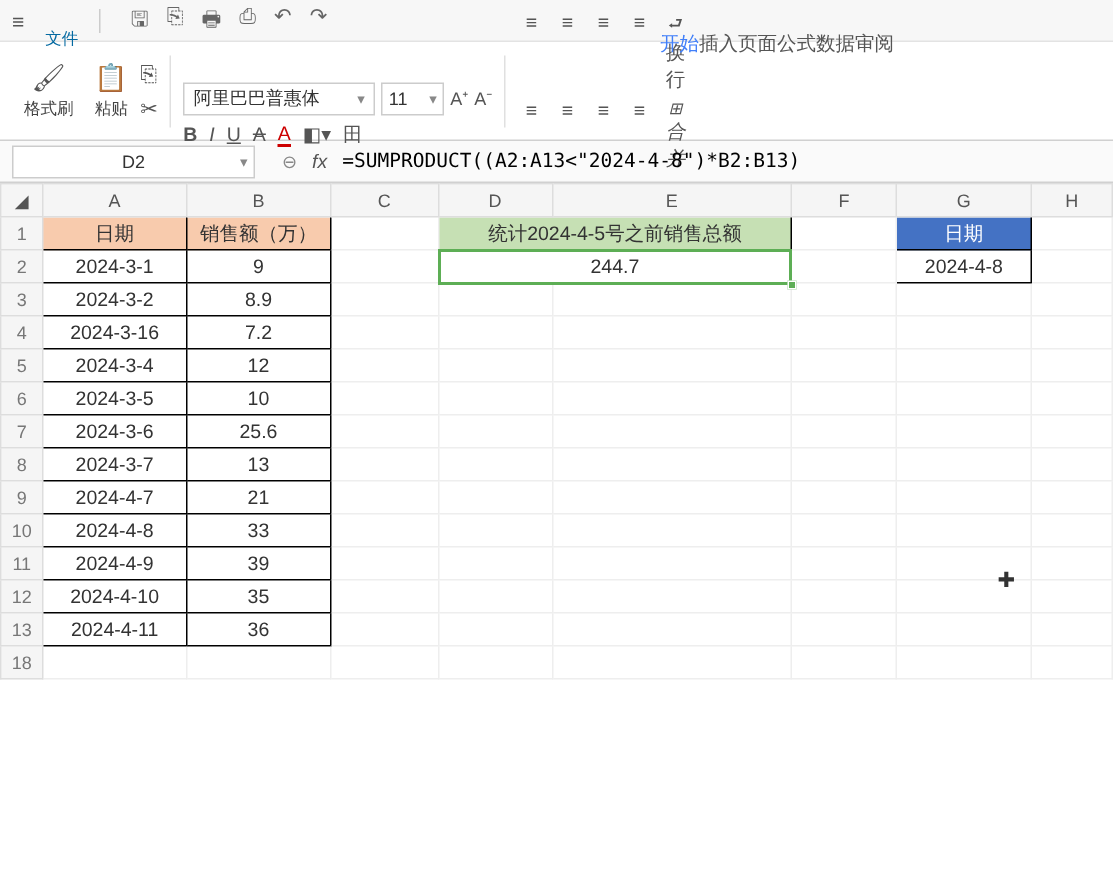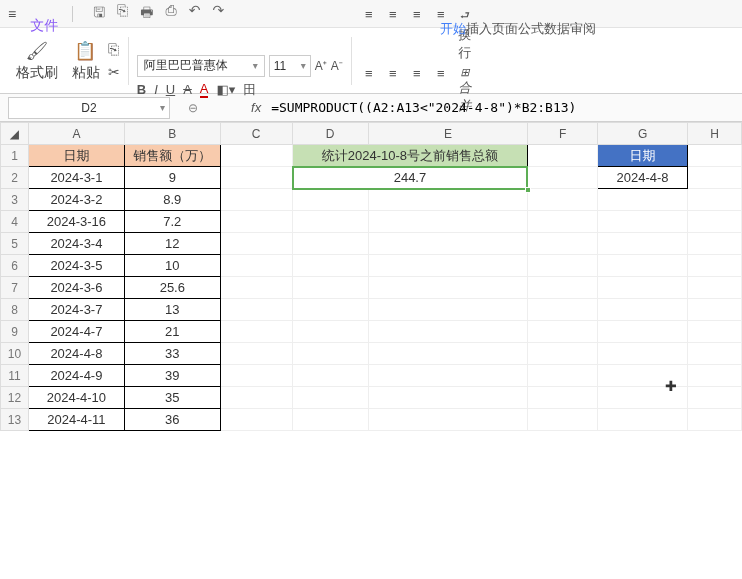--- a/index.html
+++ b/index.html
@@ -1,44 +1,44 @@
 <!DOCTYPE html>
 <html><head>
 <meta charset="utf-8">
 <style>
 * { box-sizing: border-box; margin: 0; padding: 0; font-family: "Microsoft YaHei", "SimSun", Arial, sans-serif; }
 body { background: #fff; font-size: 12px; color: #333; overflow: hidden; width: 742px; height: 579px; }
 
 .title-bar { height: 28px; background: #f7f7f7; display: flex; align-items: center; padding: 0 8px; gap: 14px; border-bottom: 1px solid #e3e3e3; }
 .title-bar .menu-icon { font-size: 14px; color: #555; }
-.title-bar .file-label { font-size: 14px; color: #8b5cf6; margin-top: 24px; }
+.title-bar .file-label { font-size: 11px; color: #0369a1; margin-top: 24px; }
 .title-bar .qat { display: flex; gap: 12px; margin-left: 6px; }
 .title-bar .qat span { color: #666; font-size: 14px; cursor: default; }
 .title-bar .sep { width: 1px; height: 16px; background: #ccc; }
 .tab-row { position: absolute; top: 20px; left: 440px; display: flex; font-size: 13px; color: #555; justify-content: center; }
 .tab-row .tab.active { color: #417FF9; font-weight: 500; }
 
 .ribbon { height: 66px; background: #fff; border-bottom: 1px solid #d0d0d0; display: flex; align-items: center; padding: 4px 10px; gap: 2px; }
 .ribbon .big-btn { display: flex; flex-direction: column; align-items: center; gap: 2px; padding: 2px 6px; cursor: default; }
 .ribbon .big-btn .ico { font-size: 18px; color: #555; }
-.ribbon .label { font-size: 14px; color: #444; }
+.ribbon .label { font-size: 11px; color: #444; }
 .ribbon .vsep { width: 1px; height: 48px; background: #e0e0e0; margin: 0 6px; }
 .ribbon select, .font-name, .font-size { height: 22px; border: 1px solid #ccc; font-size: 12px; padding: 0 4px; background: #fff; }
 .font-name { width: 128px; display: flex; align-items: center; justify-content: space-between; padding: 0 6px; }
 .font-size { width: 42px; display: flex; align-items: center; justify-content: space-between; padding: 0 4px; }
 .fmt-row { display: flex; gap: 8px; align-items: center; font-size: 13px; color: #555; }
 .fmt-row span { cursor: default; }
 .align-grid { display: grid; grid-template-columns: repeat(5, 18px); gap: 4px 6px; }
 .align-grid span { font-size: 13px; color: #555; text-align: center; }
 
 .namebox-row { height: 28px; border-bottom: 1px solid #d0d0d0; display: flex; align-items: center; background: #fafafa; }
 .name-box { width: 162px; height: 22px; border: 1px solid #ccc; margin-left: 8px; display: flex; align-items: center; justify-content: center; position: relative; background: #fff; }
 .name-box .dd { position: absolute; right: 4px; color: #888; font-size: 10px; }
 .fx-area { display: flex; align-items: center; gap: 10px; margin-left: 18px; flex: 1; }
-.fx-area .fx-icon { font-style: italic; font-size: 13px; color: #555; margin-left: 43px; }
+.fx-area .fx-icon { font-style: italic; font-size: 13px; color: #555; }
 .formula-input { flex: 1; border: none; background: transparent; font-size: 13px; font-family: "Consolas", monospace; outline: none; }
 
 .sheet { display: flex; height: calc(579px - 28px - 66px - 28px); overflow: hidden; }
 .grid-wrap { position: relative; }
 table.grid { border-collapse: collapse; table-layout: fixed; }
 table.grid th.colh { height: 22px; background: #f5f5f5; border: 1px solid #ddd; font-weight: normal; font-size: 12px; color: #555; text-align: center; }
 table.grid th.rowh { width: 28px; background: #f5f5f5; border: 1px solid #ddd; font-weight: normal; font-size: 12px; color: #777; text-align: center; }
 table.grid td { border: 1px solid #eee; height: 22px; font-size: 13px; text-align: center; padding: 0 4px; background: #fff; }
 
 .colA, .colB { width: 96px; }
@@ -180,21 +180,21 @@
         <th class="colh active">E</th>
         <th class="colh">F</th>
         <th class="colh">G</th>
         <th class="colh">H</th>
       </tr>
       <tr>
             <th class="rowh">1</th>
         <td class="hdr-orange">日期</td>
         <td class="hdr-orange">销售额（万）</td>
         <td></td>
-        <td class="hdr-green" colspan="2">统计2024-10-8号之前销售总额</td>
+        <td class="hdr-green" colspan="2">统计2024-4-5号之前销售总额</td>
         <td></td>
         <td class="hdr-blue">日期</td>
         <td></td>
       </tr>
       <tr>
             <th class="rowh active">2</th>
         <td class="data-b">2024-3-1</td>
         <td class="data-b">9</td>
         <td></td>
         <td class="data-b" colspan="2">244.7</td>
@@ -309,20 +309,31 @@
             <td></td>
             <td></td>
             <td></td>
             <td></td>
             <td></td>
           </tr>
       <tr>
             <th class="rowh">13</th>
             <td class="data-b">2024-4-11</td>
             <td class="data-b">36</td>
+            <td></td>
+            <td></td>
+            <td></td>
+            <td></td>
+            <td></td>
+            <td></td>
+          </tr>
+      <tr>
+            <th class="rowh">18</th>
+            <td></td>
+            <td></td>
             <td></td>
             <td></td>
             <td></td>
             <td></td>
             <td></td>
             <td></td>
           </tr>
     </tbody>
       </table>
     <div class="sel-outline" style="left:292px; top:44px; width:236px; height:24px;"></div>

